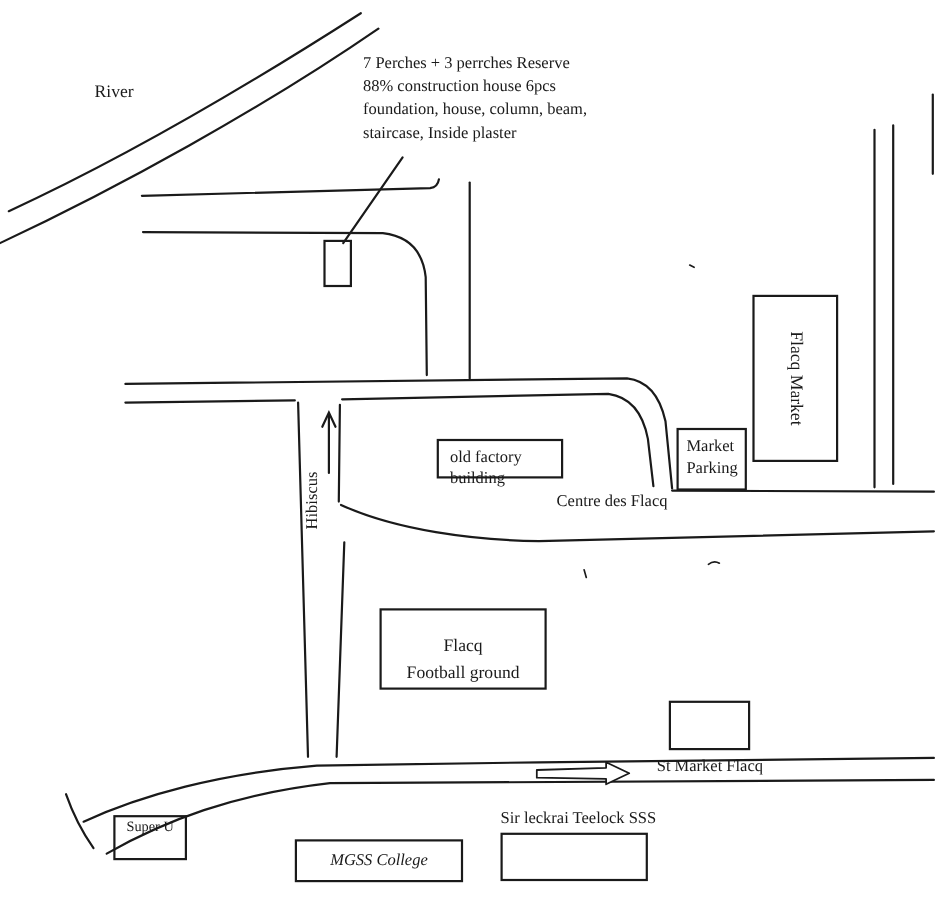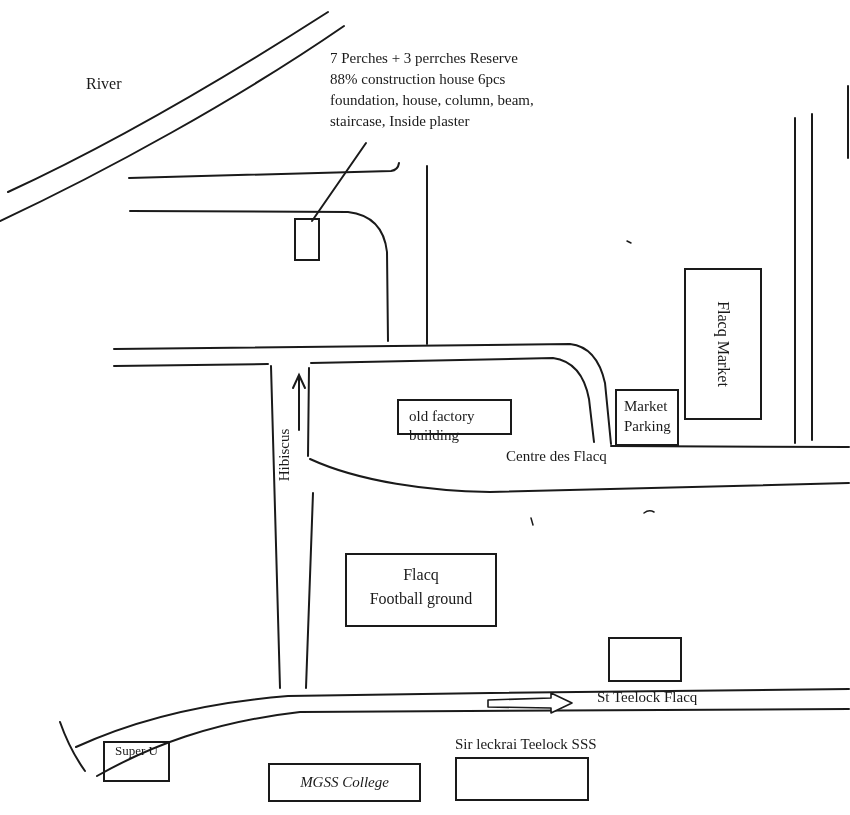--- a/index.html
+++ b/index.html
@@ -45,21 +45,21 @@
 
   .box-factory {
     left: 397px; top: 399px; width: 115px; height: 36px;
     font-size: 15px; line-height: 19px; padding: 6px 0 0 10px;
   }
 
   .lbl-centre { left: 506px; top: 448px; font-size: 15px; }
 
   .box-football {
     left: 345px; top: 553px; width: 152px; height: 74px;
-    text-align: center; font-size: 16px; line-height: 24px; padding-top: 8px;
+    text-align: center; font-size: 16px; line-height: 24px; padding-top: 21px;
   }
 
   .box-blank { left: 608px; top: 637px; width: 74px; height: 45px; }
 
   .lbl-ursule { left: 597px; top: 689px; font-size: 15px; }
 
   .box-superu {
     left: 103px; top: 741px; width: 67px; height: 41px;
     display: flex; align-items: flex-start; justify-content: center; font-size: 13px;
   }
@@ -149,21 +149,21 @@
 
   <div class="label lbl-centre">Centre des Flacq</div>
 
   <div class="box box-football">
     <div>Flacq</div>
     <div>Football ground</div>
   </div>
 
   <div class="box box-blank"></div>
 
-  <div class="label lbl-ursule">St Teelock Flacq</div>
+  <div class="label lbl-ursule">St Market Flacq</div>
 
   <div class="box box-superu">
     <span>Super U</span>
   </div>
 
   <div class="box box-mgss">
     <span>MGSS College</span>
   </div>
 
   <div class="label lbl-sir">Sir leckrai Teelock SSS</div>

